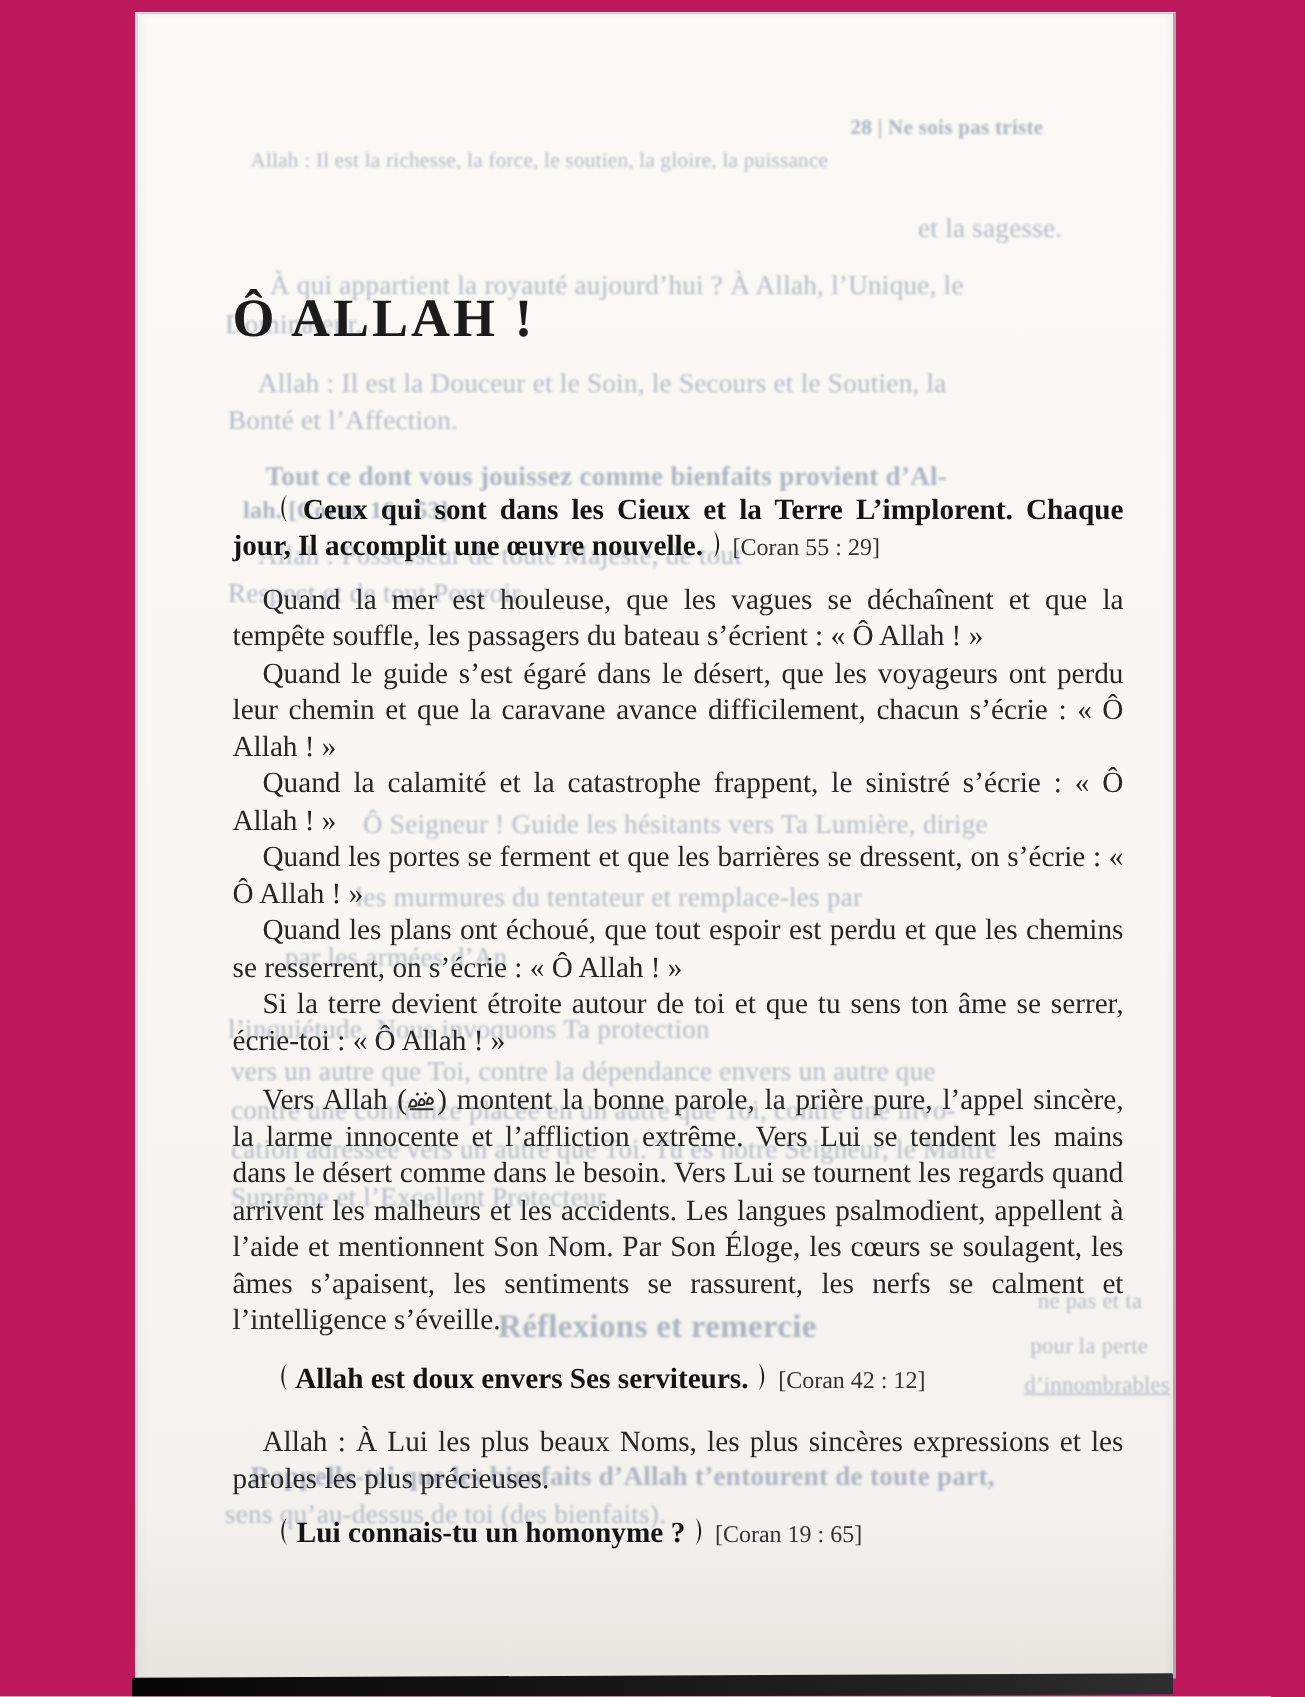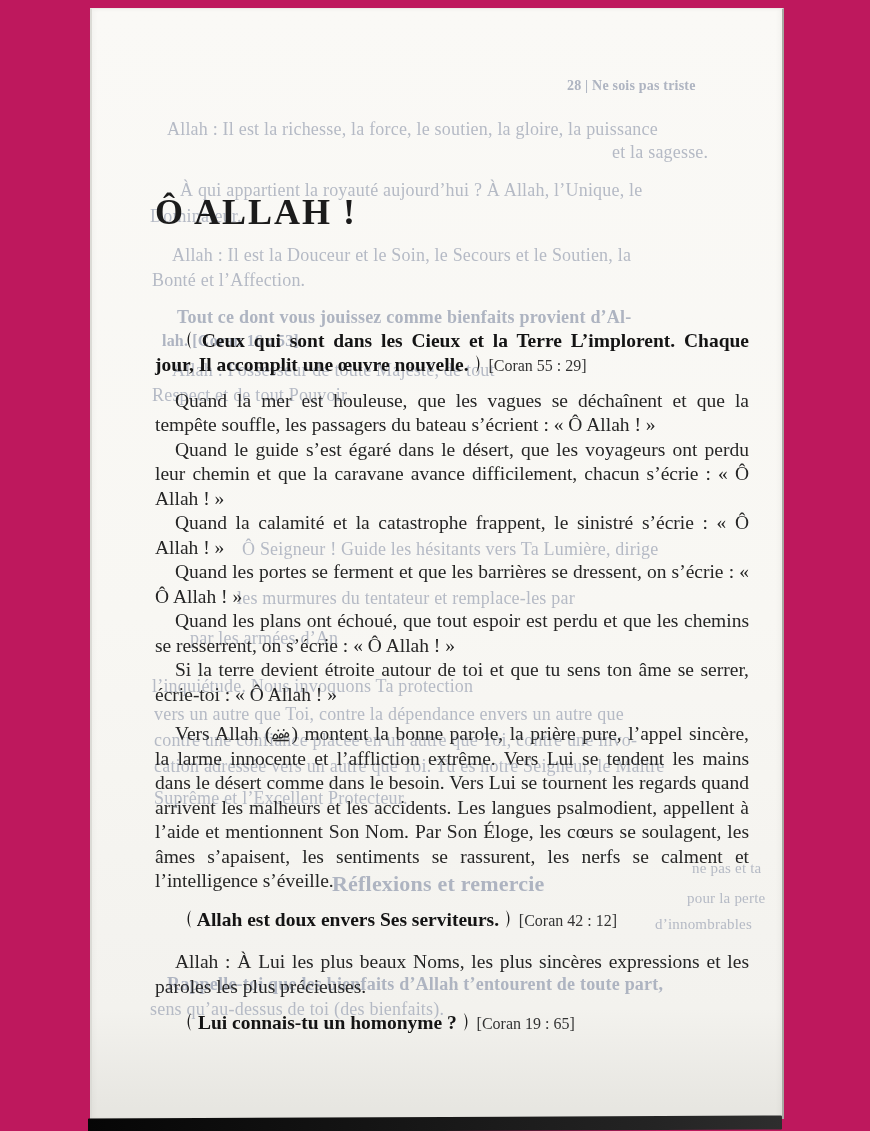--- a/index.html
+++ b/index.html
@@ -57,42 +57,42 @@
 </style>
 </head>
 <body>
 
 <div class="frame">
 
   <div class="page">
 
     <div class="bleed">
         <div class="bleed-line b" style="left: 475px; top: 70px; font-size: 14px;">28 | Ne sois pas triste</div>
-        <div class="bleed-line" style="left: 75px; top: 111px; font-size: 18px;">Allah : Il est la richesse, la force, le soutien, la gloire, la puissance</div>
+        <div class="bleed-line" style="left: 75px; top: 92px; font-size: 14px;">Allah : Il est la richesse, la force, le soutien, la gloire, la puissance</div>
         <div class="bleed-line" style="left: 520px; top: 134px; font-size: 18px;">et la sagesse.</div>
         <div class="bleed-line" style="left: 88px; top: 172px; font-size: 18px;">À qui appartient la royauté aujourd’hui ? À Allah, l’Unique, le</div>
         <div class="bleed-line" style="left: 58px; top: 198px; font-size: 18px;">Dominateur.</div>
         <div class="bleed-line" style="left: 80px; top: 237px; font-size: 18px;">Allah : Il est la Douceur et le Soin, le Secours et le Soutien, la</div>
         <div class="bleed-line" style="left: 60px; top: 262px; font-size: 18px;">Bonté et l’Affection.</div>
         <div class="bleed-line b" style="left: 85px; top: 299px; font-size: 18px;">Tout ce dont vous jouissez comme bienfaits provient d’Al-</div>
         <div class="bleed-line b" style="left: 70px; top: 324px; font-size: 16px;">lah. [Coran 16 : 53]</div>
         <div class="bleed-line" style="left: 80px; top: 352px; font-size: 18px;">Allah : Possesseur de toute Majesté, de tout</div>
         <div class="bleed-line" style="left: 60px; top: 377px; font-size: 18px;">Respect et de tout Pouvoir.</div>
         <div class="bleed-line" style="left: 150px; top: 531px; font-size: 18px;">Ô Seigneur ! Guide les hésitants vers Ta Lumière, dirige</div>
         <div class="bleed-line" style="left: 145px; top: 580px; font-size: 18px;">les murmures du tentateur et remplace-les par</div>
         <div class="bleed-line" style="left: 58px; top: 620px; font-size: 18px; margin-left: 40px;">par les armées d’An</div>
         <div class="bleed-line" style="left: 60px; top: 668px; font-size: 18px;">l’inquiétude. Nous invoquons Ta protection</div>
         <div class="bleed-line" style="left: 62px; top: 696px; font-size: 18px;">vers un autre que Toi, contre la dépendance envers un autre que</div>
         <div class="bleed-line" style="left: 62px; top: 722px; font-size: 18px;">contre une confiance placée en un autre que Toi, contre une invo-</div>
         <div class="bleed-line" style="left: 62px; top: 748px; font-size: 18px;">cation adressée vers un autre que Toi. Tu es notre Seigneur, le Maître</div>
         <div class="bleed-line" style="left: 62px; top: 780px; font-size: 18px;">Suprême et l’Excellent Protecteur.</div>
         <div class="bleed-line" style="left: 600px; top: 852px; font-size: 15px;">ne pas et ta</div>
         <div class="bleed-line b" style="left: 240px; top: 864px; font-size: 22px;">Réflexions et remercie</div>
         <div class="bleed-line" style="left: 595px; top: 882px; font-size: 15px;">pour la perte</div>
-        <div class="bleed-line" style="left: 563px; top: 908px; font-size: 15px;">d’innombrables</div>
+        <div class="bleed-line" style="left: 591px; top: 908px; font-size: 15px; text-decoration: underline;">d’innombrables</div>
         <div class="bleed-line b" style="left: 75px; top: 966px; font-size: 18px;">Rappelle-toi que les bienfaits d’Allah t’entourent de toute part,</div>
         <div class="bleed-line" style="left: 58px; top: 991px; font-size: 18px;">sens qu’au-dessus de toi (des bienfaits).</div>
       </div>
 
     <div class="content">
 
       <h1 class="title">Ô ALLAH !</h1>
 
       <p class="quote q1"><span class="qb"><svg viewBox="0 0 10 22">
               <path d="M8.5,1 C3.2,6 3.2,16 8.5,21 C5.2,16 5.2,6 8.5,1 Z" fill="#1a1a1a"></path>

